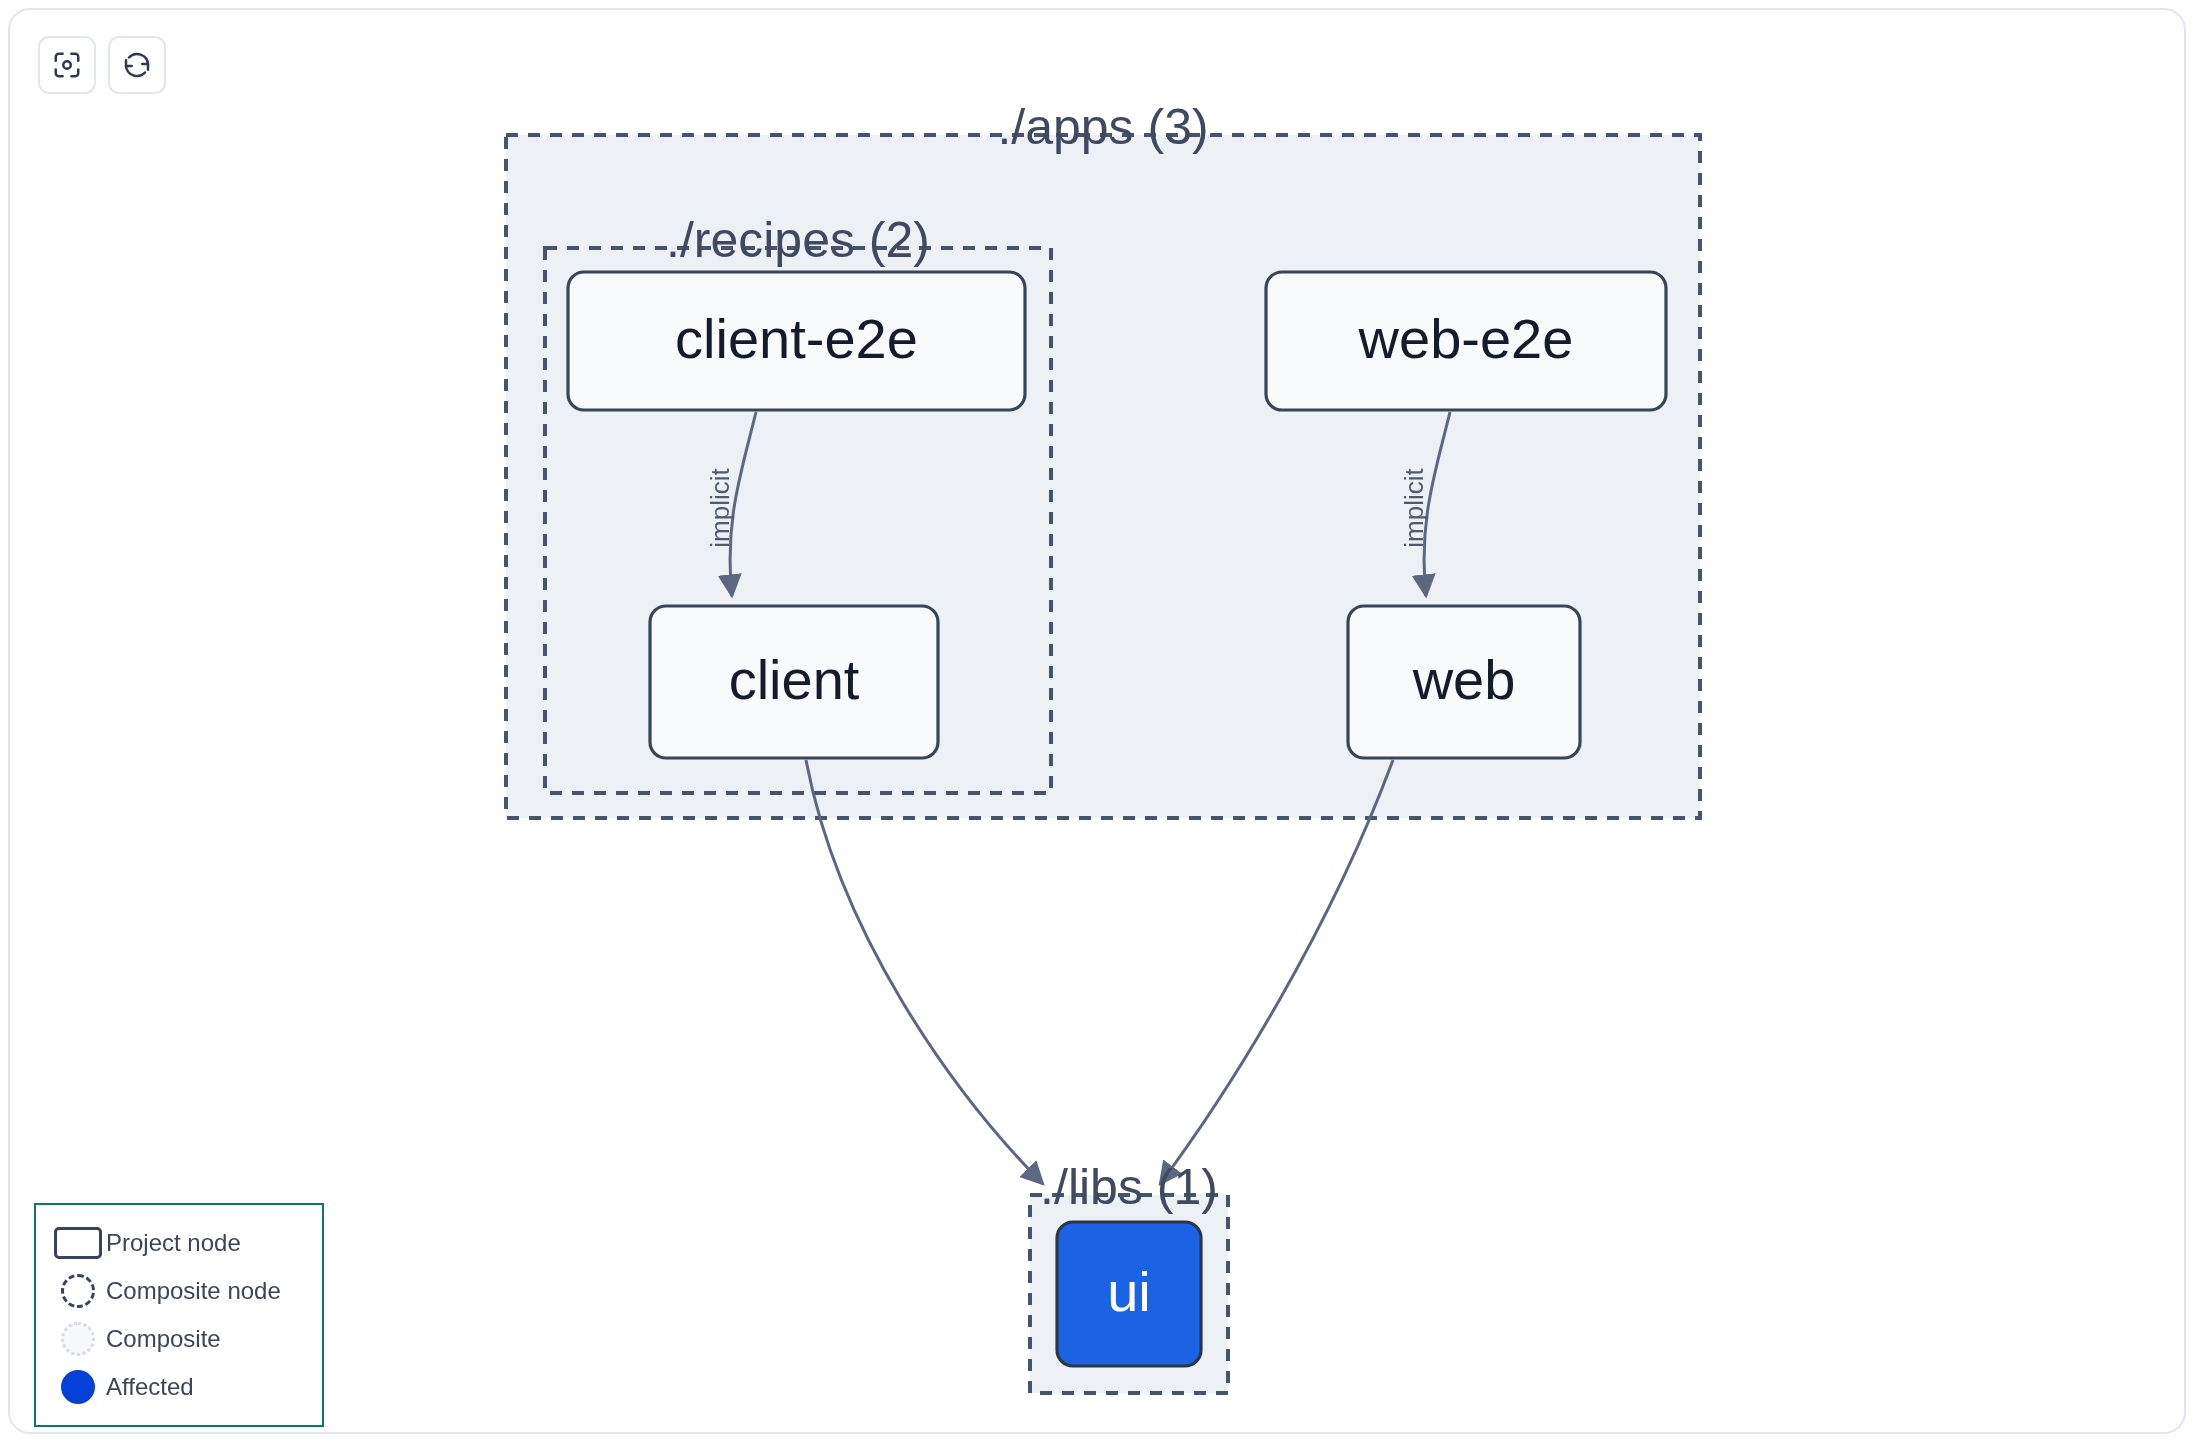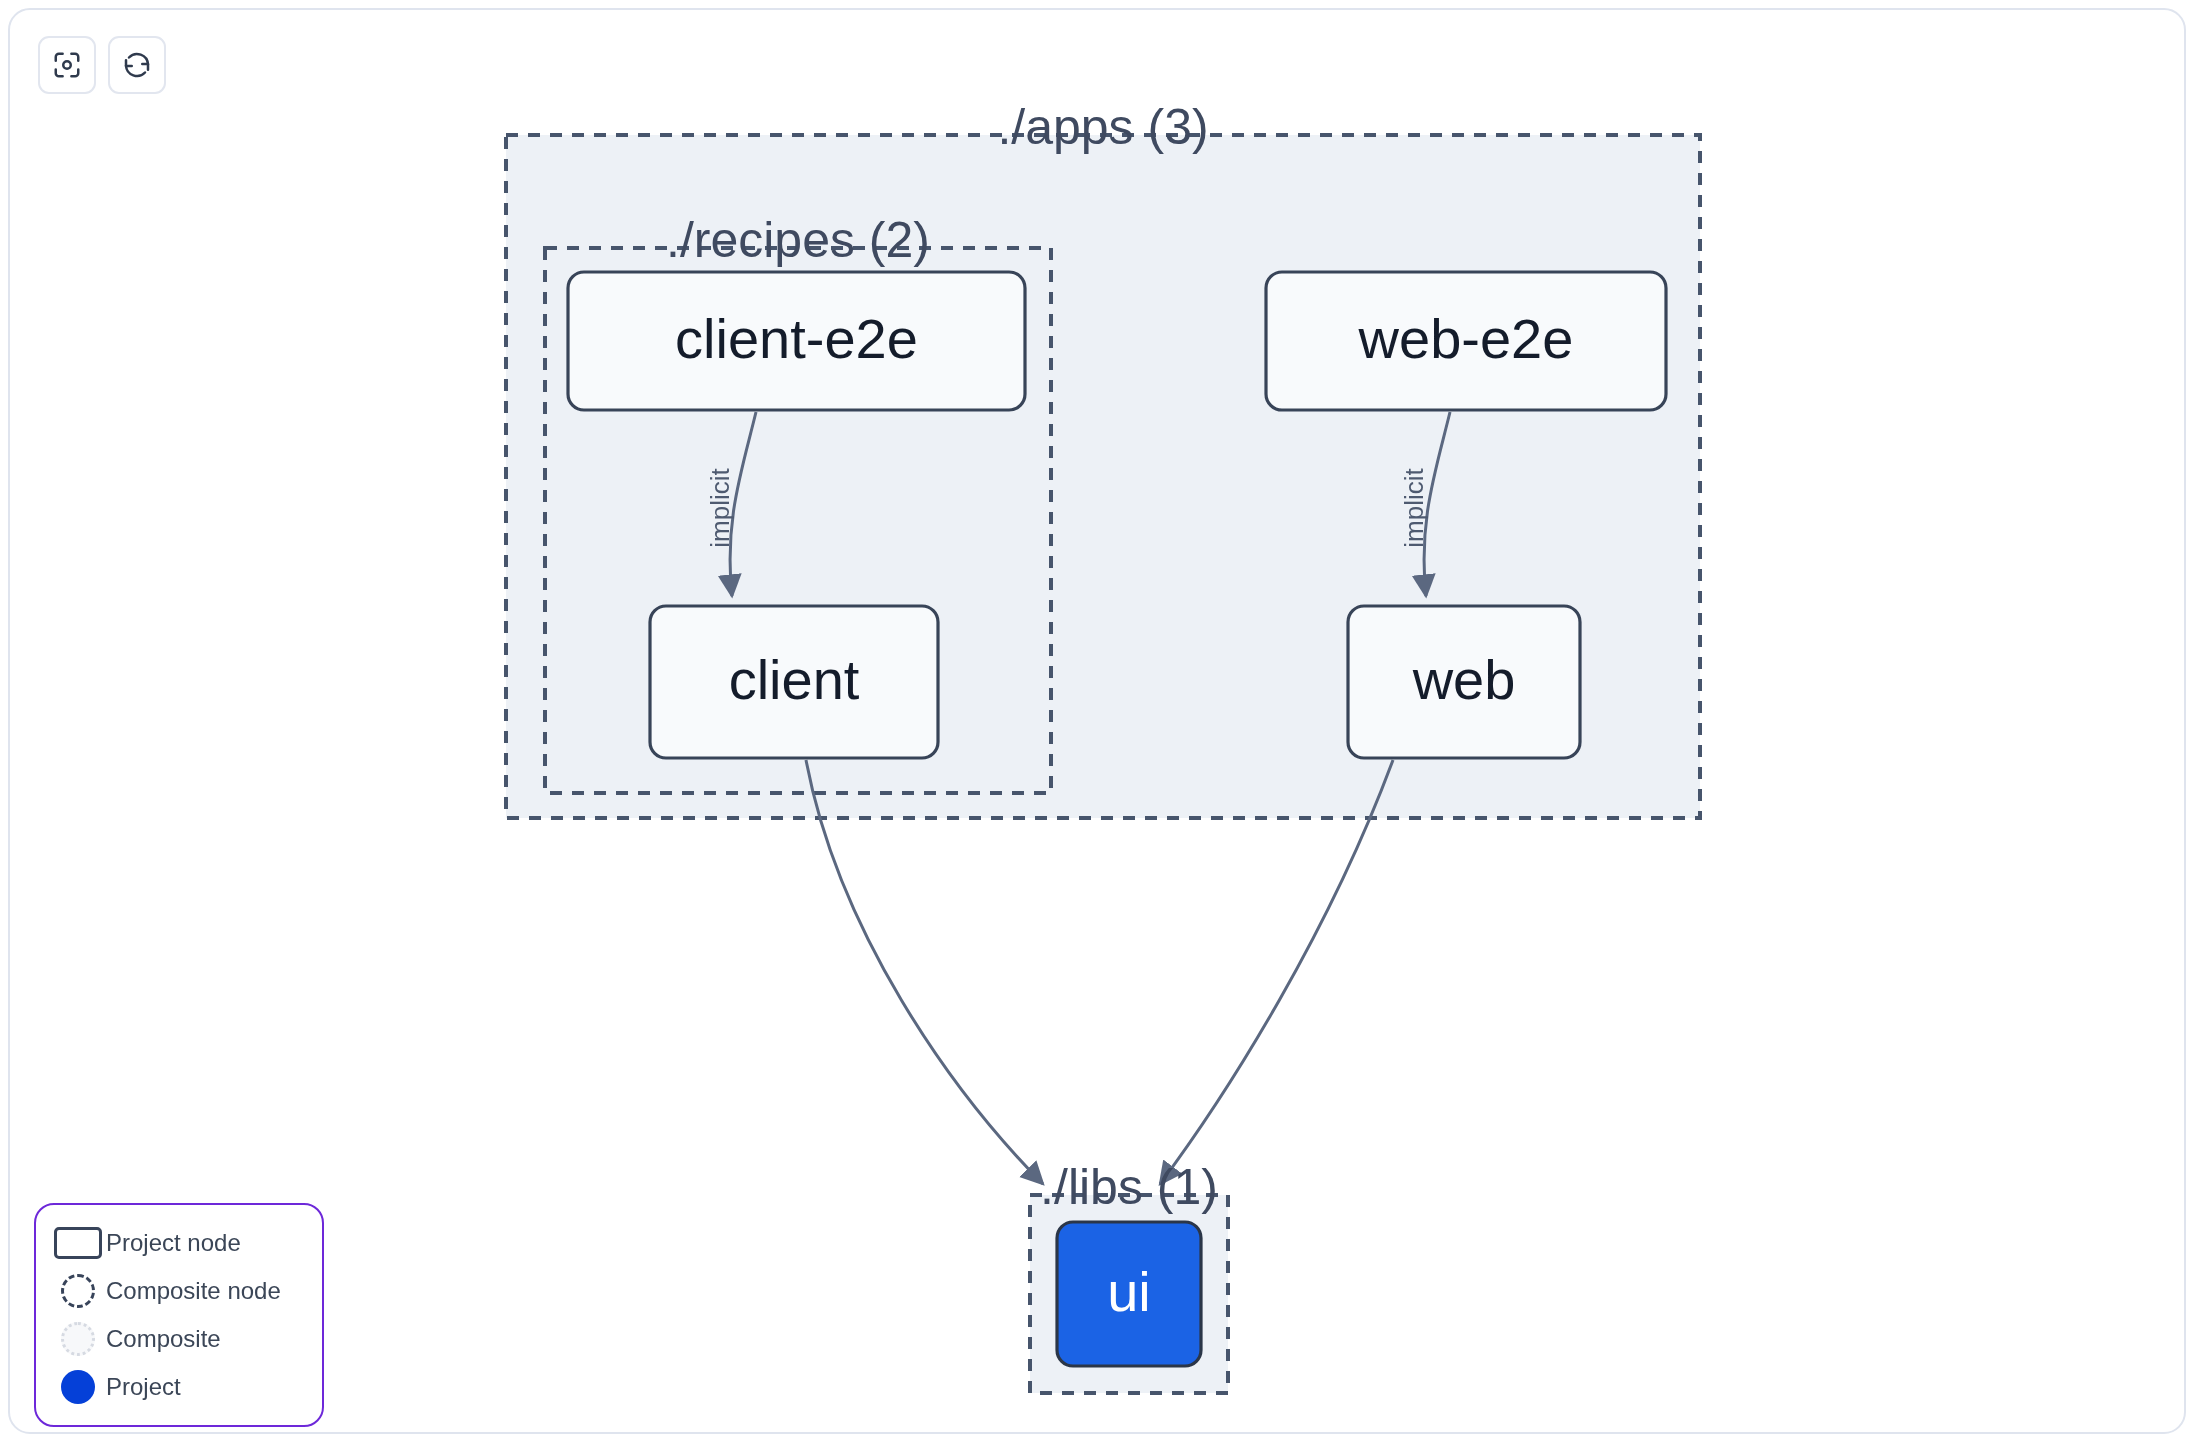--- a/index.html
+++ b/index.html
@@ -103,22 +103,22 @@
     dominant-baseline: middle;
   }
   
   .legend {
     position: absolute;
     left: 34px;
     top: 1203px;
     width: 290px;
     box-sizing: border-box;
     background: #ffffff;
-    border: 2px solid #6d28d9;
-    border-radius: 20px;
+    border: 2px solid #0f766e;
+    border-radius: 0;
     padding: 14px 12px 14px 14px;
     z-index: 30;
   }
   .legend-row {
     display: flex;
     align-items: center;
     height: 48px;
   }
   .legend-swatch {
     width: 56px;
@@ -258,16 +258,16 @@
     <div class="legend-row">
       <span class="legend-swatch">
           <span class="sw-affected-circle"></span>
         </span>
       <span class="legend-text">Composite</span>
     </div>
     <div class="legend-row">
       <span class="legend-swatch">
           <span class="sw-blue-circle"></span>
         </span>
-      <span class="legend-text">Project</span>
+      <span class="legend-text">Affected</span>
     </div>
   </div>
 </div>
 
 </body></html>

